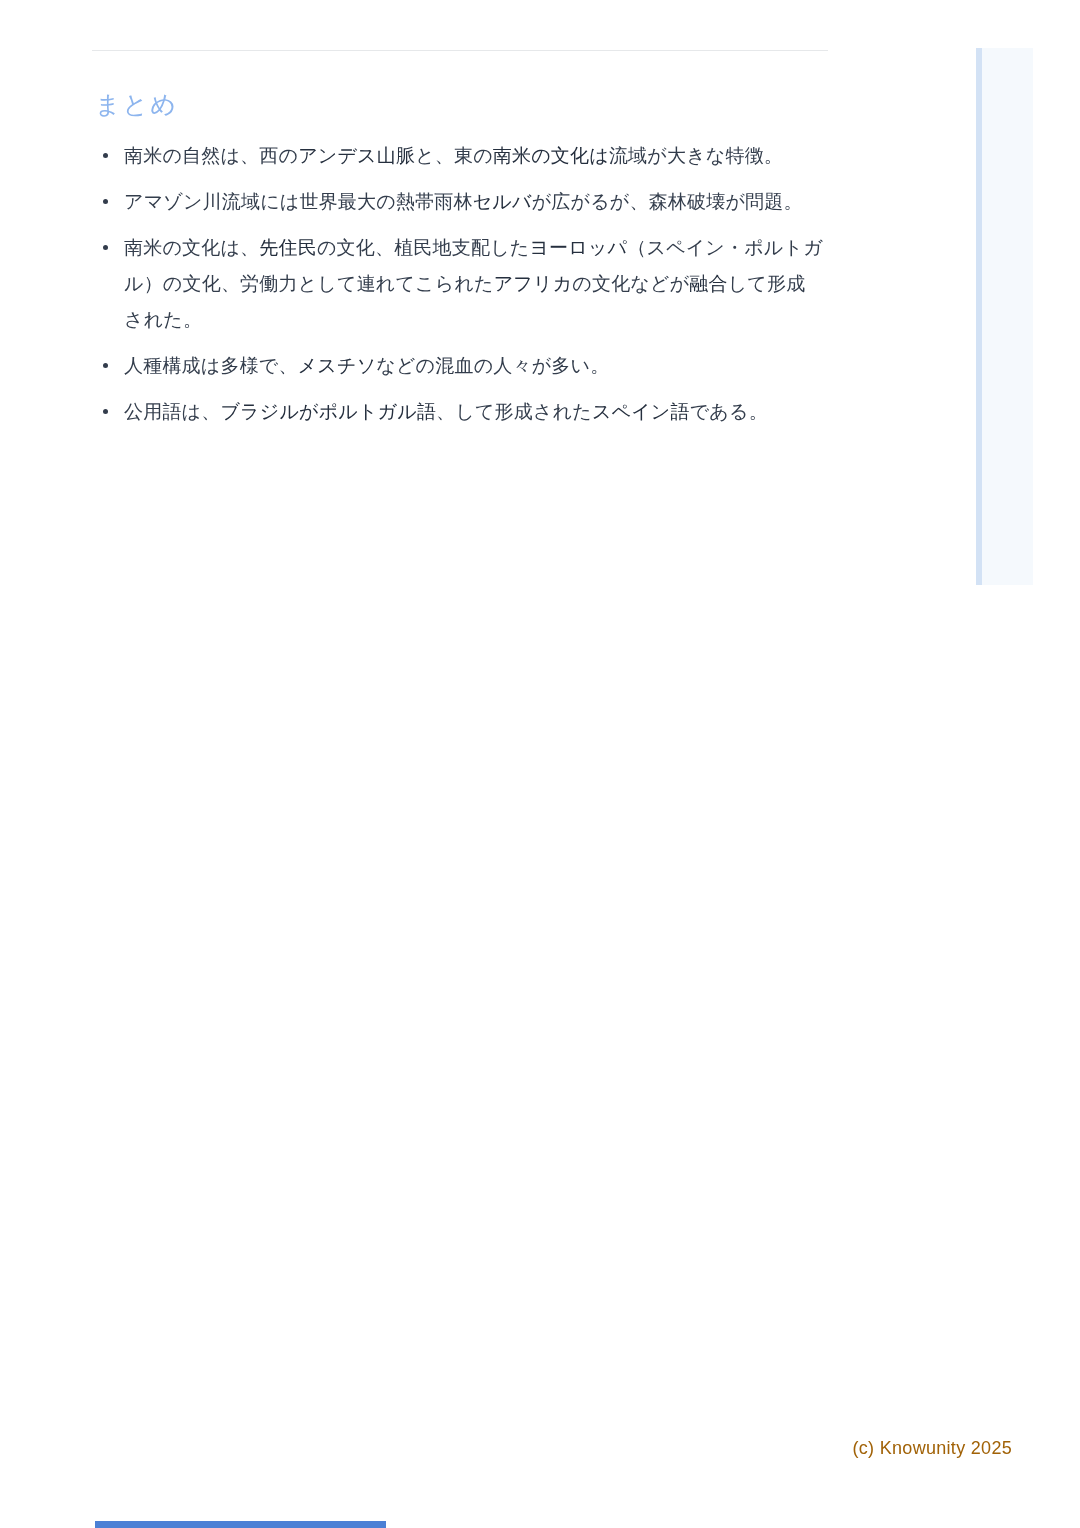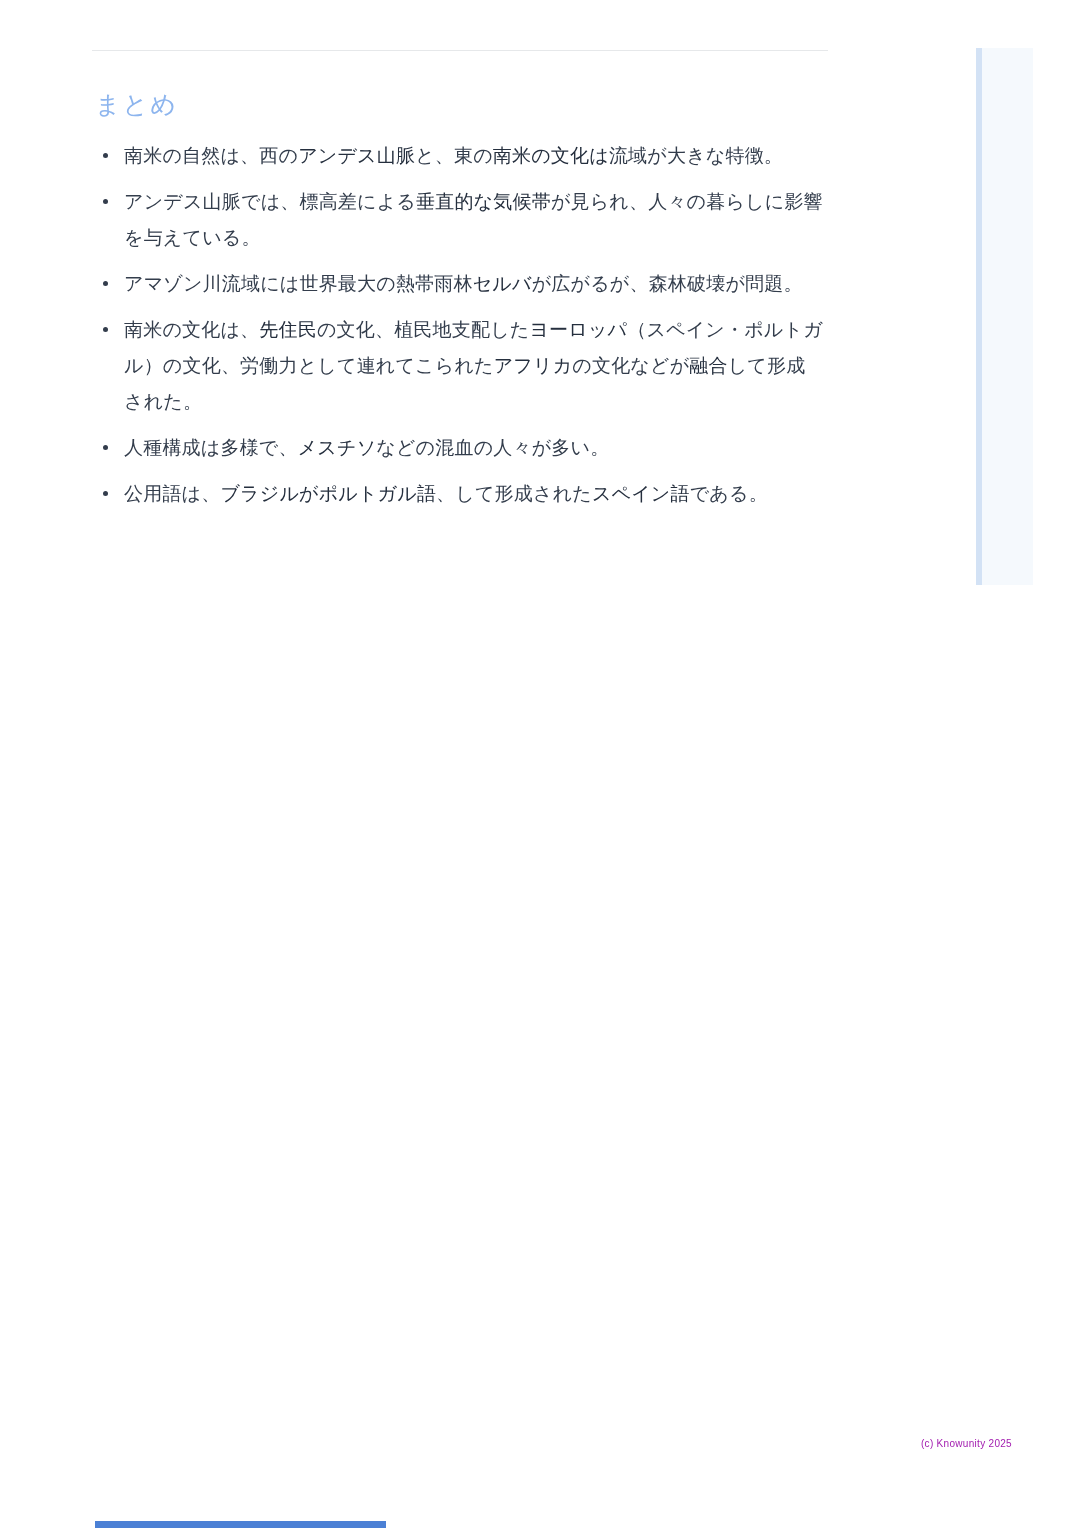--- a/index.html
+++ b/index.html
@@ -62,22 +62,22 @@
     background:#333d4c;
   }
   .bullet-item .b{
     font-weight:400;
     color:#252f3e;
   }
 
   .copyright{
     position:absolute;
     top:1438px;right:68px;
-    font-size:10px;
-    color:#a21caf;
+    font-size:18px;
+    color:#a16207;
     letter-spacing:0.3px;
   }
 
   .bottom-bar{
     position:absolute;
     left:95px;bottom:0;
     width:291px;height:7px;
     background:#4b80d5;
   }
 </style>
@@ -87,21 +87,20 @@
 <div class="page">
 
   <div class="top-divider"></div>
 
   <div class="right-panel"></div>
 
   <h2 class="heading">まとめ</h2>
 
   <ul class="summary-list">
       <li class="bullet-item"><span>南米の自然は、西の</span><span class="b">アンデス山脈</span><span>と、東の</span><span class="b">南米の文化は</span><span>流域が大きな特徴。</span></li>
-      <li class="bullet-item"><span>アンデス山脈では、標高差による</span><span class="b">垂直的な気候帯</span><span>が見られ、人々の暮らしに影響を与えている。</span></li>
       <li class="bullet-item"><span>アマゾン川流域には世界最大の熱帯雨林</span><span class="b">セルバ</span><span>が広がるが、森林破壊が問題。</span></li>
       <li class="bullet-item"><span>南米の文化は、</span><span class="b">先住民</span><span>の文化、植民地支配した</span><span class="b">ヨーロッパ</span><span>（スペイン・ポルトガル）の文化、労働力として連れてこられた</span><span class="b">アフリカ</span><span>の文化などが</span><span class="b">融合</span><span>して形成された。</span></li>
       <li class="bullet-item"><span>人種構成は多様で、</span><span class="b">メスチソ</span><span>などの混血の人々が多い。</span></li>
       <li class="bullet-item"><span>公用語は、</span><span class="b">ブラジルがポルトガル語</span><span>、して形成された</span><span class="b">スペイン語</span><span>である。</span></li>
     </ul>
 
   <div class="copyright">(c) Knowunity 2025</div>
 
   <div class="bottom-bar"></div>
 

